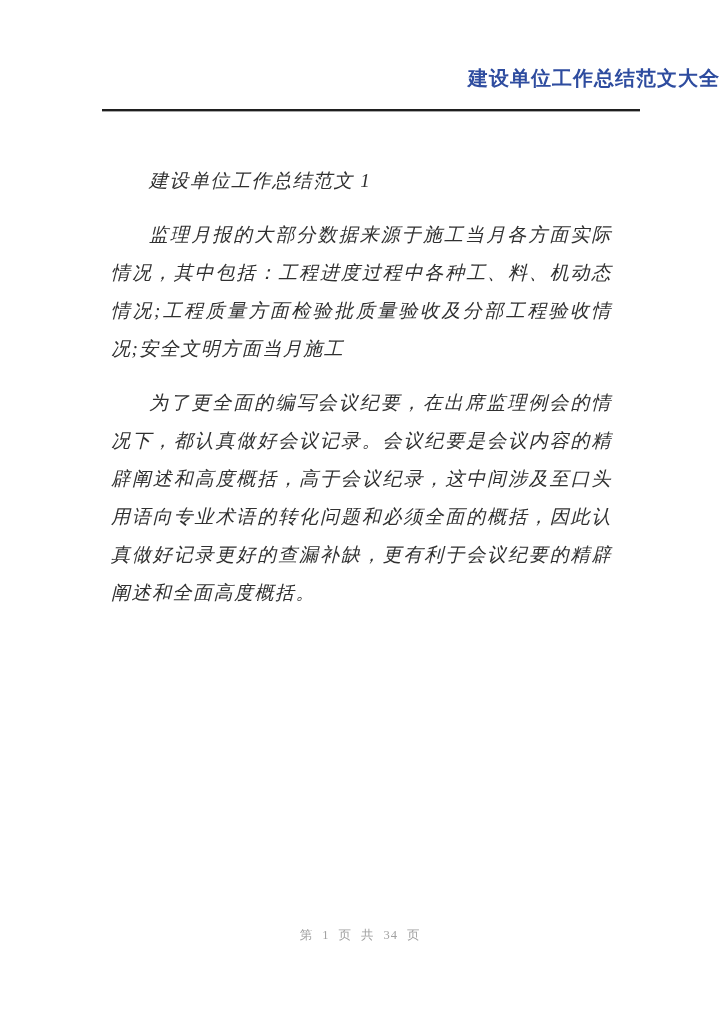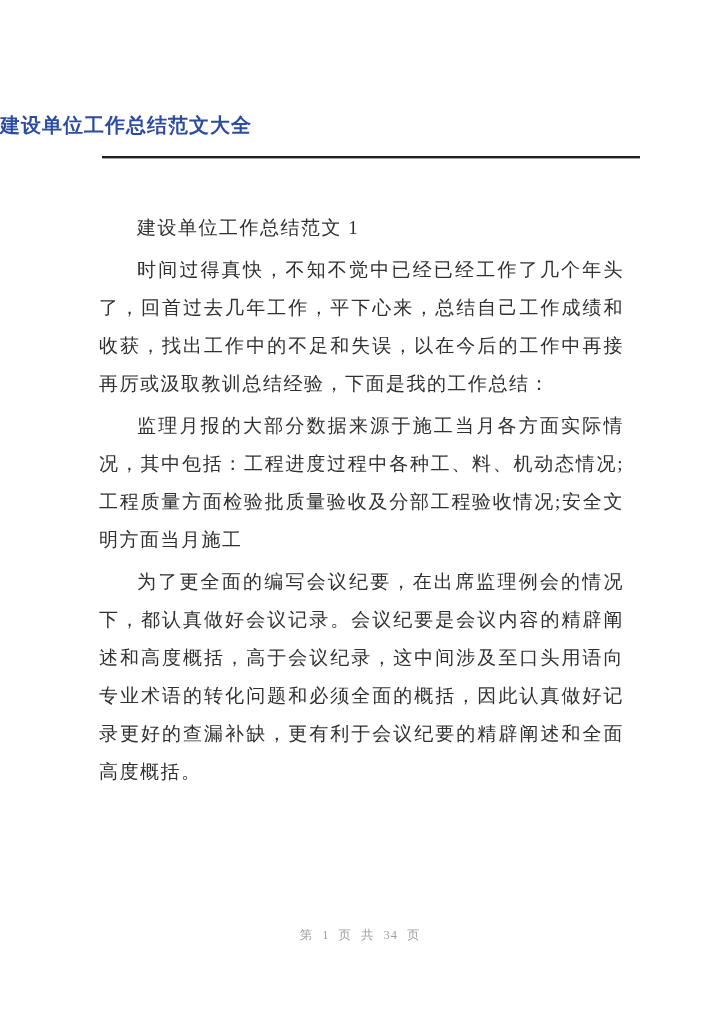--- a/index.html
+++ b/index.html
@@ -15,22 +15,22 @@
   }
   .page {
     position: relative;
     width: 720px;
     height: 1017px;
     background: #ffffff;
     box-sizing: border-box;
   }
   .doc-title {
     margin: 0;
-    padding-top: 110px;
-    text-align: left;
+    padding-top: 63px;
+    text-align: right;
     font-size: 20px;
     line-height: 30px;
     font-weight: bold;
     letter-spacing: 1px;
     color: var(--color-title, #2e4c9f);
   }
   .title-rule {
     margin: 16px 0 0 102px;
     width: 538px;
     height: 2px;
@@ -40,23 +40,24 @@
   .content {
     margin: 50px 92px 0 95px;
     width: 533px;
     font-size: 19px;
     line-height: 38px;
     letter-spacing: 1.5px;
     text-align: justify;
     color: var(--color-body, #303030);
   }
   .content p {
-    margin: 4px;
+    margin: 16px;
     padding: 0;
     text-indent: 2em;
+    font-style: italic;
   }
   .page-footer {
     position: absolute;
     left: 0;
     right: 0;
     bottom: 73px;
     display: flex;
     justify-content: center;
     align-items: center;
     gap: 9px;
@@ -69,21 +70,20 @@
 <body>
 
 <div class="page">
 
   <h1 class="doc-title">建设单位工作总结范文大全</h1>
 
   <div class="title-rule"></div>
 
   <div class="content">
     <p>建设单位工作总结范文 1</p>
-    <p>时间过得真快，不知不觉中已经已经工作了几个年头了，回首过去几年工作，平下心来，总结自己工作成绩和收获，找出工作中的不足和失误，以在今后的工作中再接再厉或汲取教训总结经验，下面是我的工作总结：</p>
     <p>监理月报的大部分数据来源于施工当月各方面实际情况，其中包括：工程进度过程中各种工、料、机动态情况;工程质量方面检验批质量验收及分部工程验收情况;安全文明方面当月施工</p>
     <p>为了更全面的编写会议纪要，在出席监理例会的情况下，都认真做好会议记录。会议纪要是会议内容的精辟阐述和高度概括，高于会议纪录，这中间涉及至口头用语向专业术语的转化问题和必须全面的概括，因此认真做好记录更好的查漏补缺，更有利于会议纪要的精辟阐述和全面高度概括。</p>
   </div>
 
   <div class="page-footer">
     <span>第</span>
     <span>1</span>
     <span>页</span>
     <span>共</span>
     <span>34</span>

